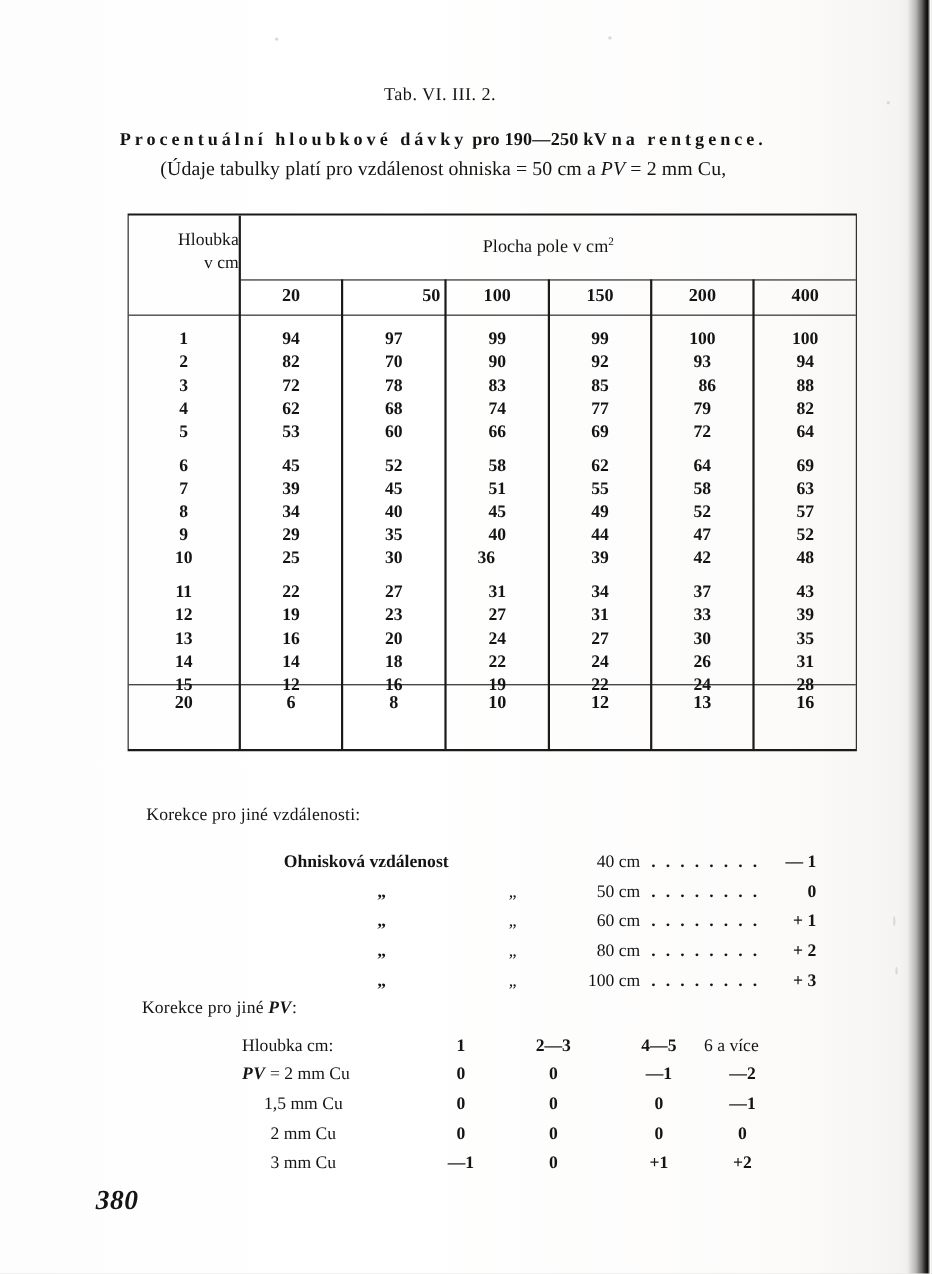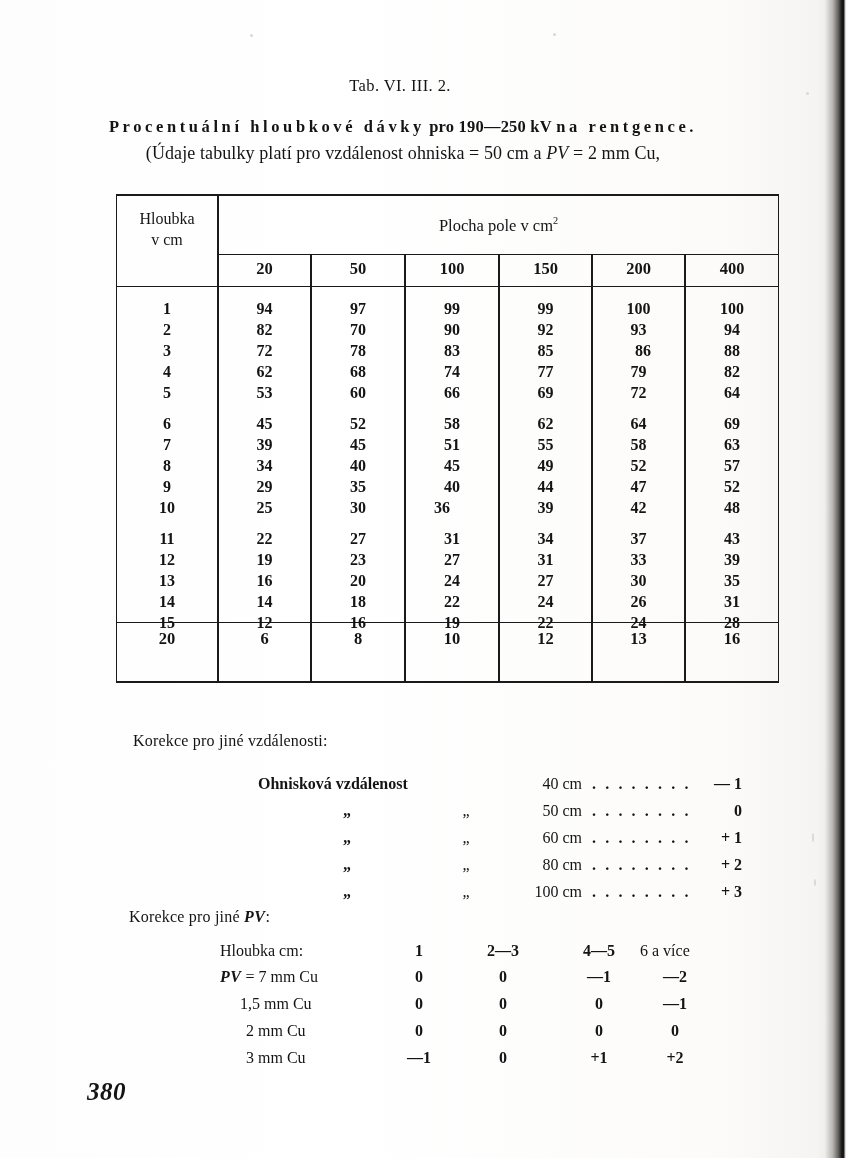--- a/index.html
+++ b/index.html
@@ -115,20 +115,21 @@
   .cellhead {
     position: absolute;
     text-align: center;
     font-size: 16px;
     line-height: 21px;
   }
   .hd-hloubka {
     left: 0;
     top: 12px;
     width: 100px;
+    text-align: right;
   }
   .hd-plocha {
     left: 102px;
     top: 14px;
     width: 559px;
     font-size: 16.5px;
   }
   .hd-col {
     top: 62px;
     font-size: 16.5px;
@@ -278,21 +279,21 @@
       <div class="hrule" style="top:426px;"></div>
 
       <div class="cellhead hd-hloubka">
         <div>Hloubka</div>
         <div>v cm</div>
       </div>
 
       <div class="cellhead hd-plocha"><span>Plocha pole v cm</span><sup style="font-size:0.62em;">2</sup></div>
 
       <div class="cellhead hd-col" style="left:102px;  width:91px;">20</div>
-      <div class="cellhead hd-col" style="left:195px;  width:92px;">50</div>
+      <div class="cellhead hd-col" style="left:195px;  width:92px;padding-left:34px;">50</div>
       <div class="cellhead hd-col" style="left:289px;  width:92px;">100</div>
       <div class="cellhead hd-col" style="left:383px;  width:91px;">150</div>
       <div class="cellhead hd-col" style="left:476px;  width:91px;">200</div>
       <div class="cellhead hd-col" style="left:569px;  width:92px;">400</div>
 
       <div class="drow" style="top:104px;">
         <div class="dcell" style="left:0;    width:100px;">1</div>
         <div class="dcell" style="left:102px;width:91px;">94</div>
         <div class="dcell" style="left:195px;width:92px;">97</div>
         <div class="dcell" style="left:289px;width:92px;">99</div>
@@ -484,21 +485,21 @@
 
     <div class="pv-row pv-head" style="left:220px; top:942px;">
       <span class="p-lab">Hloubka cm:</span>
       <span class="p-c p-c0">1</span>
       <span class="p-c p-c1">2—3</span>
       <span class="p-c p-c2">4—5</span>
       <span class="p-c p-c3">6 a více</span>
     </div>
 
     <div class="pv-row" style="left:220px; top:968px;">
-      <span class="p-lab"><span class="pvname">PV</span><span> = 7   mm  Cu</span></span>
+      <span class="p-lab"><span class="pvname">PV</span><span> = 2   mm  Cu</span></span>
       <span class="p-c p-c0">0</span>
       <span class="p-c p-c1">0</span>
       <span class="p-c p-c2">—1</span>
       <span class="p-c p-c3">—2</span>
     </div>
     <div class="pv-row" style="left:220px; top:995px;">
       <span class="p-lab" style="padding-left:20px;"><span>1,5 mm  Cu</span></span>
       <span class="p-c p-c0">0</span>
       <span class="p-c p-c1">0</span>
       <span class="p-c p-c2">0</span>

